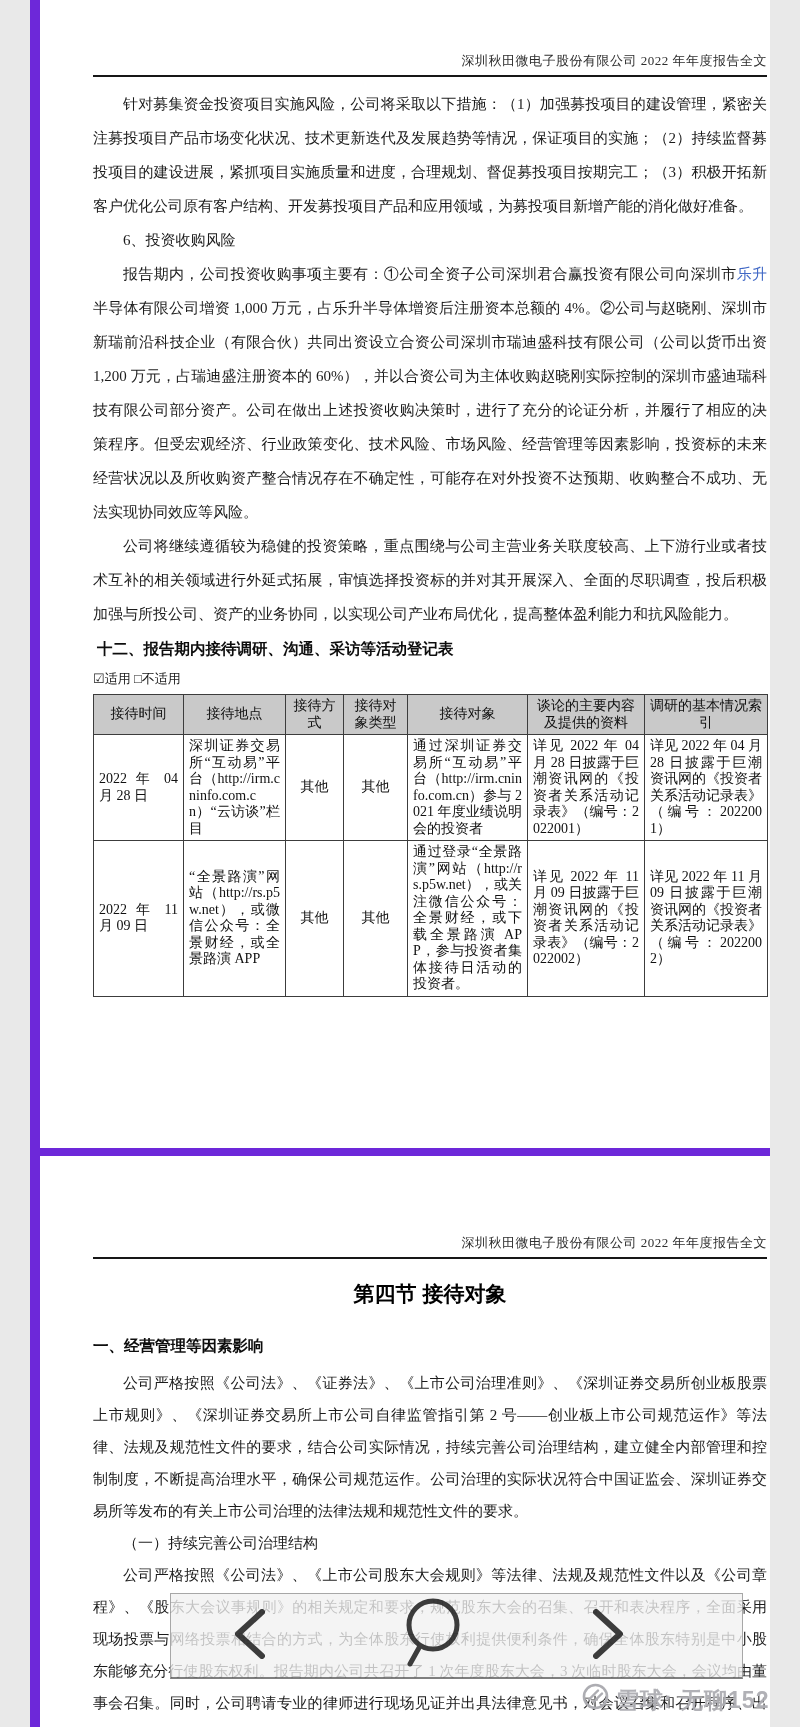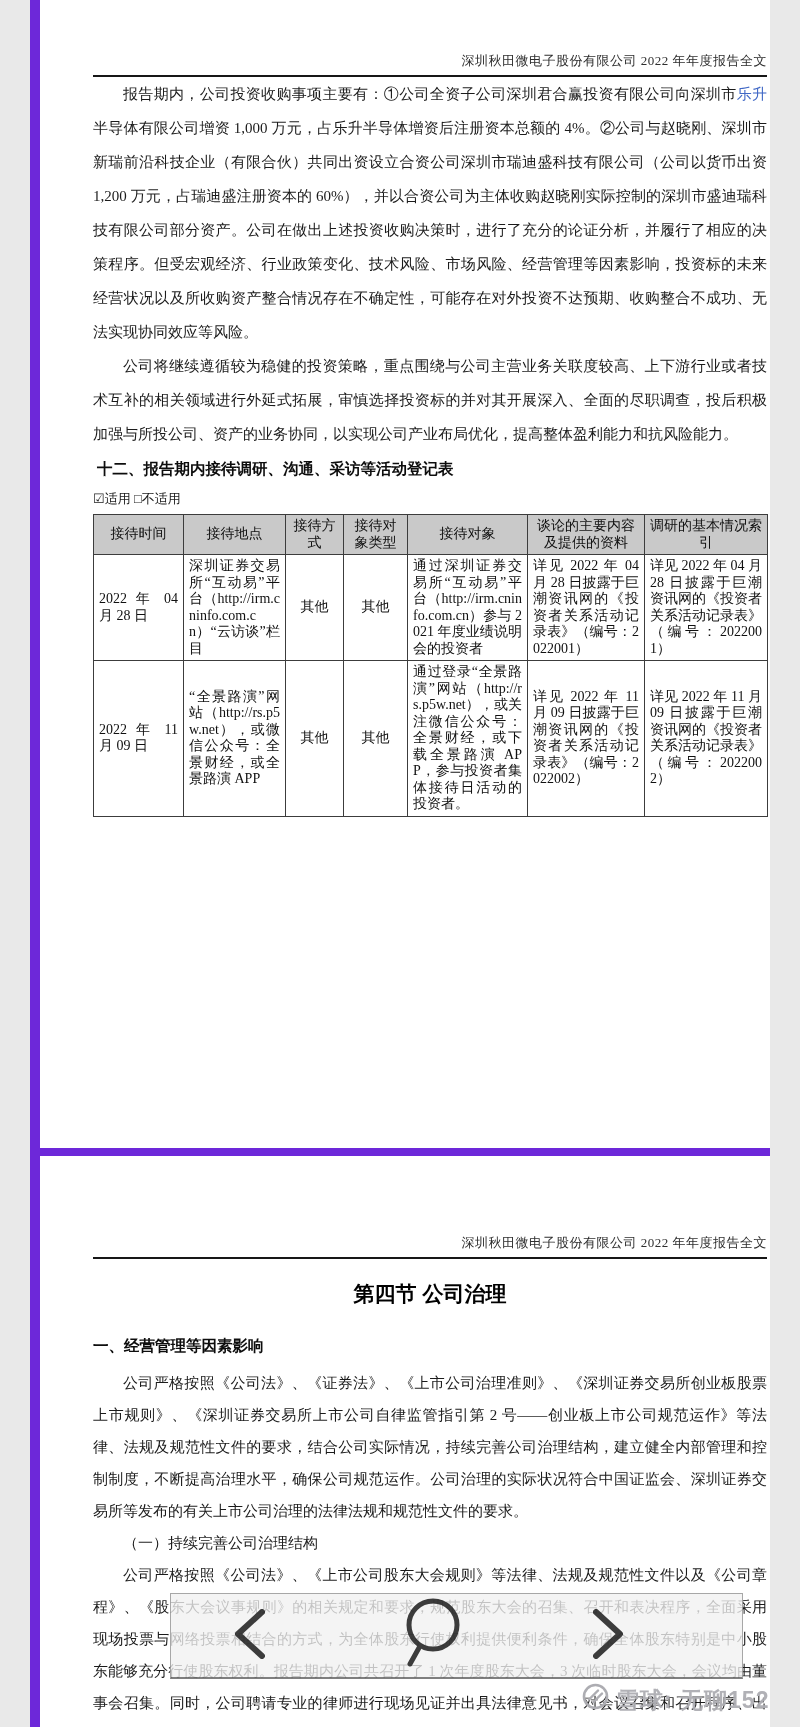--- a/index.html
+++ b/index.html
@@ -61,20 +61,22 @@
 </style>
 </head>
 <body>
 
 <div id="viewer">
 
   <div class="page page-1">
     <div class="doc-header">深圳秋田微电子股份有限公司 2022 年年度报告全文</div>
     <hr class="rule">
     <div class="content">
+      <p class="par first-par">针对募集资金投资项目实施风险，公司将采取以下措施：（1）加强募投项目的建设管理，紧密关注募投项目产品市场变化状况、技术更新迭代及发展趋势等情况，保证项目的实施；（2）持续监督募投项目的建设进展，紧抓项目实施质量和进度，合理规划、督促募投项目按期完工；（3）积极开拓新客户优化公司原有客户结构、开发募投项目产品和应用领域，为募投项目新增产能的消化做好准备。</p>
+      <p class="sub-num-heading">6、投资收购风险</p>
       <p class="par"><span>报告期内，公司投资收购事项主要有：①公司全资子公司深圳君合赢投资有限公司向深圳市</span><span class="link-text">乐升</span><span>半导体有限公司增资 1,000 万元，占乐升半导体增资后注册资本总额的 4%。②公司与赵晓刚、深圳市新瑞前沿科技企业（有限合伙）共同出资设立合资公司深圳市瑞迪盛科技有限公司（公司以货币出资 1,200 万元，占瑞迪盛注册资本的 60%），并以合资公司为主体收购赵晓刚实际控制的深圳市盛迪瑞科技有限公司部分资产。公司在做出上述投资收购决策时，进行了充分的论证分析，并履行了相应的决策程序。但受宏观经济、行业政策变化、技术风险、市场风险、经营管理等因素影响，投资标的未来经营状况以及所收购资产整合情况存在不确定性，可能存在对外投资不达预期、收购整合不成功、无法实现协同效应等风险。</span></p>
       <p class="par">公司将继续遵循较为稳健的投资策略，重点围绕与公司主营业务关联度较高、上下游行业或者技术互补的相关领域进行外延式拓展，审慎选择投资标的并对其开展深入、全面的尽职调查，投后积极加强与所投公司、资产的业务协同，以实现公司产业布局优化，提高整体盈利能力和抗风险能力。</p>
 
       <h2 class="section-heading">十二、报告期内接待调研、沟通、采访等活动登记表</h2>
       <p class="applicable-line">☑适用 □不适用</p>
 
       <table class="activity-table">
         <colgroup>
           <col class="col1">
             <col class="col2">
@@ -117,21 +119,21 @@
         </tbody>
       </table>
 
     </div>
   </div>
 
   <div class="page page-2">
     <div class="doc-header">深圳秋田微电子股份有限公司 2022 年年度报告全文</div>
     <hr class="rule">
     <div class="content">
-      <h1 class="chapter-title">第四节 公司治理</h1>
+      <h1 class="chapter-title">第四节 接待对象</h1>
       <h2 class="h-num">一、经营管理等因素影响</h2>
       <p class="par">公司严格按照《公司法》、《证券法》、《上市公司治理准则》、《深圳证券交易所创业板股票上市规则》、《深圳证券交易所上市公司自律监管指引第 2 号——创业板上市公司规范运作》等法律、法规及规范性文件的要求，结合公司实际情况，持续完善公司治理结构，建立健全内部管理和控制制度，不断提高治理水平，确保公司规范运作。公司治理的实际状况符合中国证监会、深圳证券交易所等发布的有关上市公司治理的法律法规和规范性文件的要求。</p>
       <p class="sub-heading">（一）持续完善公司治理结构</p>
       <p class="par">公司严格按照《公司法》、《上市公司股东大会规则》等法律、法规及规范性文件以及《公司章程》、《股东大会议事规则》的相关规定和要求，规范股东大会的召集、召开和表决程序，全面采用现场投票与网络投票相结合的方式，为全体股东行使权利提供便利条件，确保全体股东特别是中小股东能够充分行使股东权利。报告期内公司共召开了 1 次年度股东大会，3 次临时股东大会，会议均由董事会召集。同时，公司聘请专业的律师进行现场见证并出具法律意见书，对会议召集和召开程序、出席会议人员和召集人的资格、表决程序和表决结果等事项出具法律意见，确保股东大会的规范运作。</p>
     </div>
   </div>
 
   <div id="nav-overlay">
     <button class="nav-btn" id="prev-btn">
       <span>

